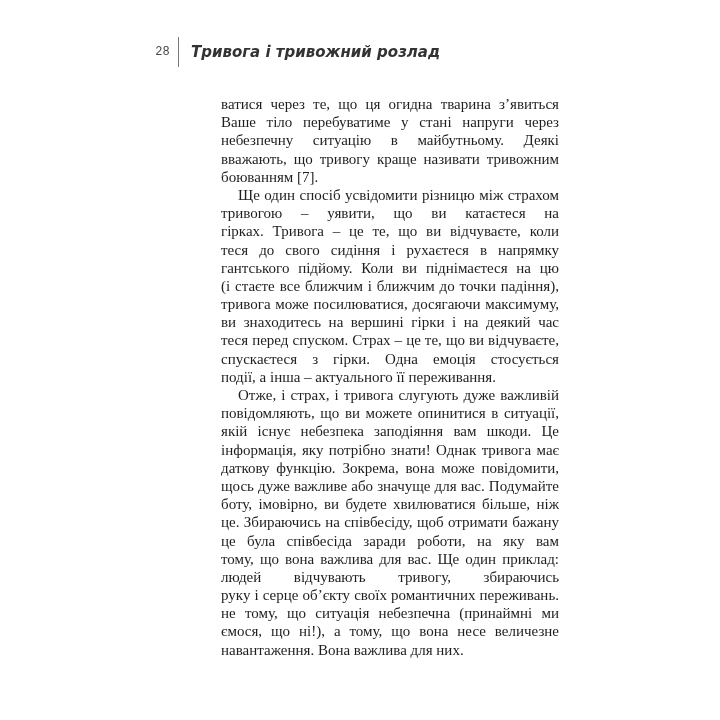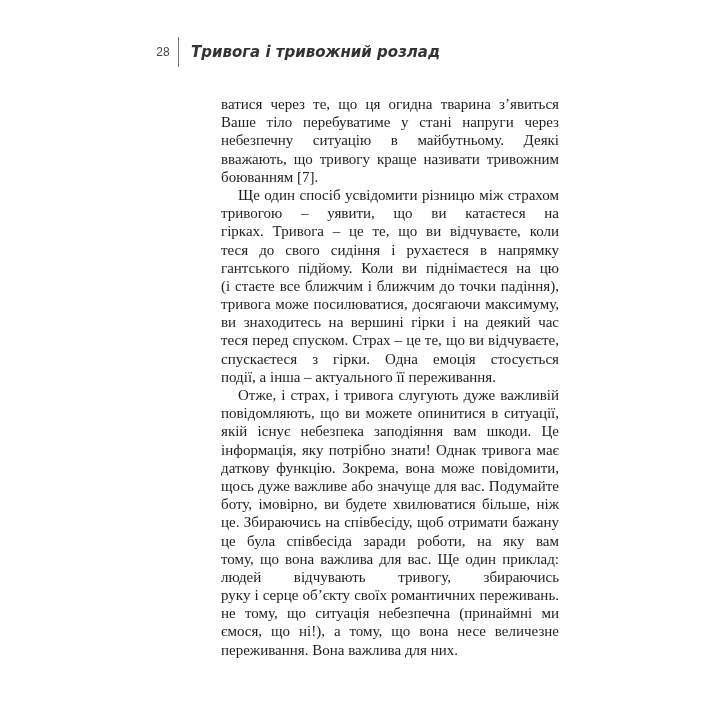--- a/index.html
+++ b/index.html
@@ -20,21 +20,21 @@
     left: 146px;
     top: 37px;
     height: 30px;
     display: flex;
     align-items: center;
     color: #3d3d3d;
   }
   .page-number {
     width: 24px;
     text-align: right;
-    font-family: Liberation Sans, sans-serif;
+    font-family: Liberation Mono, monospace;
     font-size: 12px;
     color: #474747;
     letter-spacing: 0.2px;
   }
   .header-divider {
     width: 1px;
     height: 30px;
     background: #7a7a7a;
     margin-left: 8px;
     margin-right: 12px;
@@ -114,17 +114,17 @@
         <div class="line">даткову функцію. Зокрема, вона може повідомити, що є</div>
         <div class="line">щось дуже важливе або значуще для вас. Подумайте про</div>
         <div class="line">боту, імовірно, ви будете хвилюватися більше, ніж якби</div>
         <div class="line">це. Збираючись на співбесіду, щоб отримати бажану ро-</div>
         <div class="line">це була співбесіда заради роботи, на яку вам начхати. Це</div>
         <div class="line">тому, що вона важлива для вас. Ще один приклад: багато</div>
         <div class="line">людей відчувають тривогу, збираючись запропонувати</div>
         <div class="line">руку і серце об’єкту своїх романтичних переживань. Це</div>
         <div class="line">не тому, що ситуація небезпечна (принаймні ми сподіва-</div>
         <div class="line">ємося, що ні!), а тому, що вона несе величезне смислове</div>
-        <div class="line last-line">переживання. Вона важлива для них.</div>
+        <div class="line last-line">навантаження. Вона важлива для них.</div>
       </div>
     </div>
 
 </div>
 
 </body></html>

